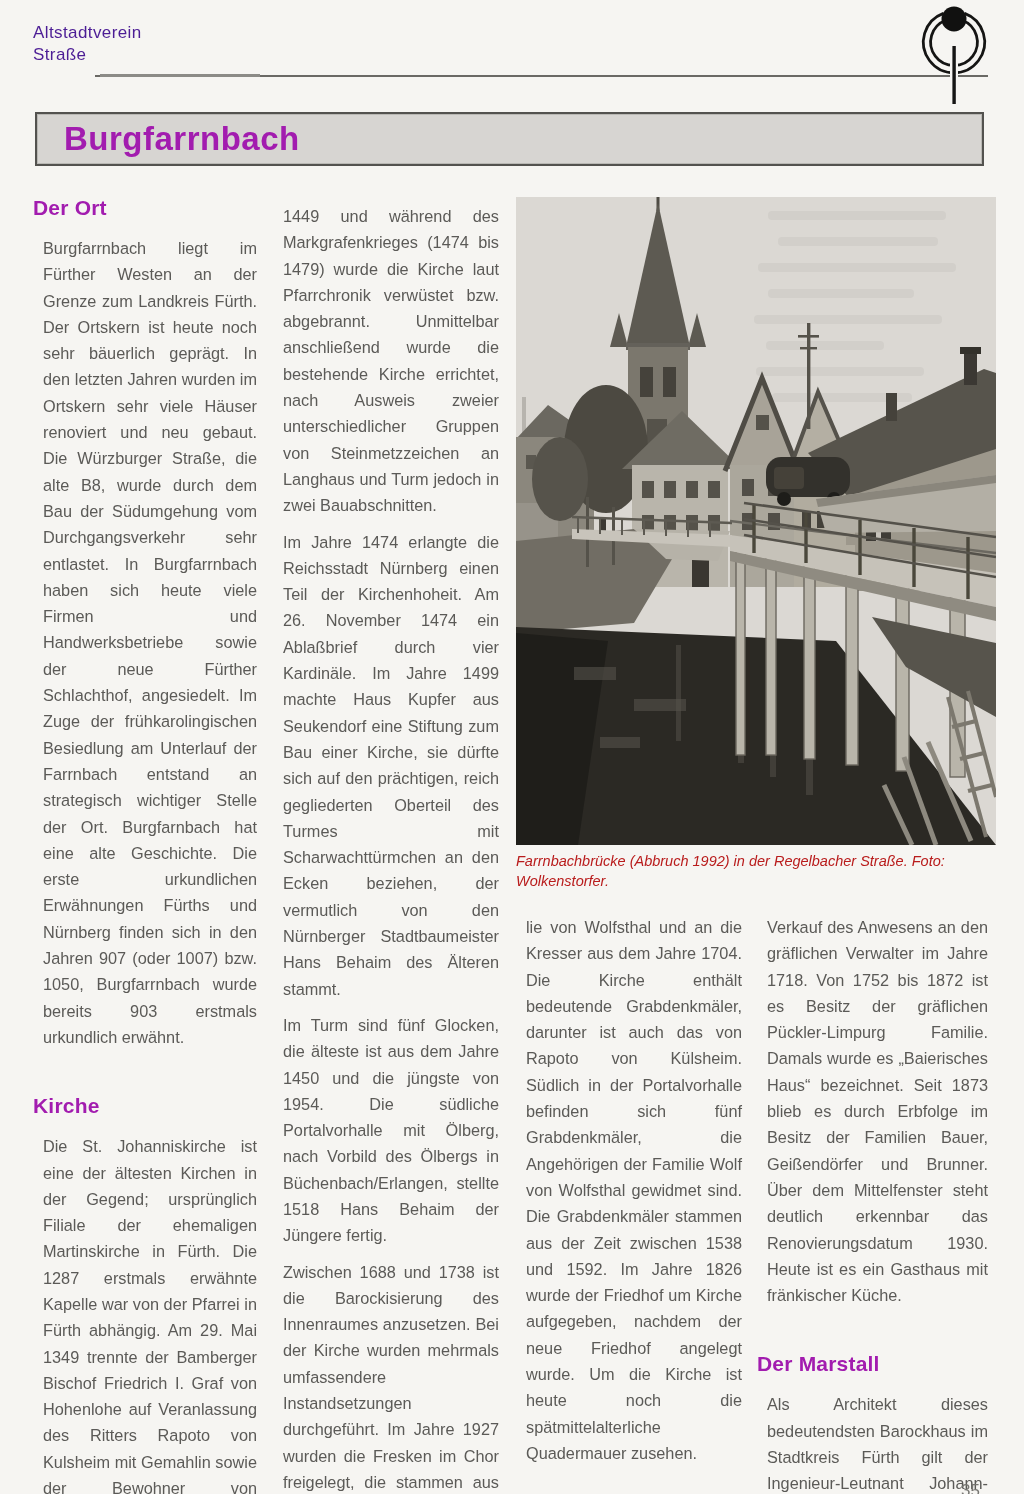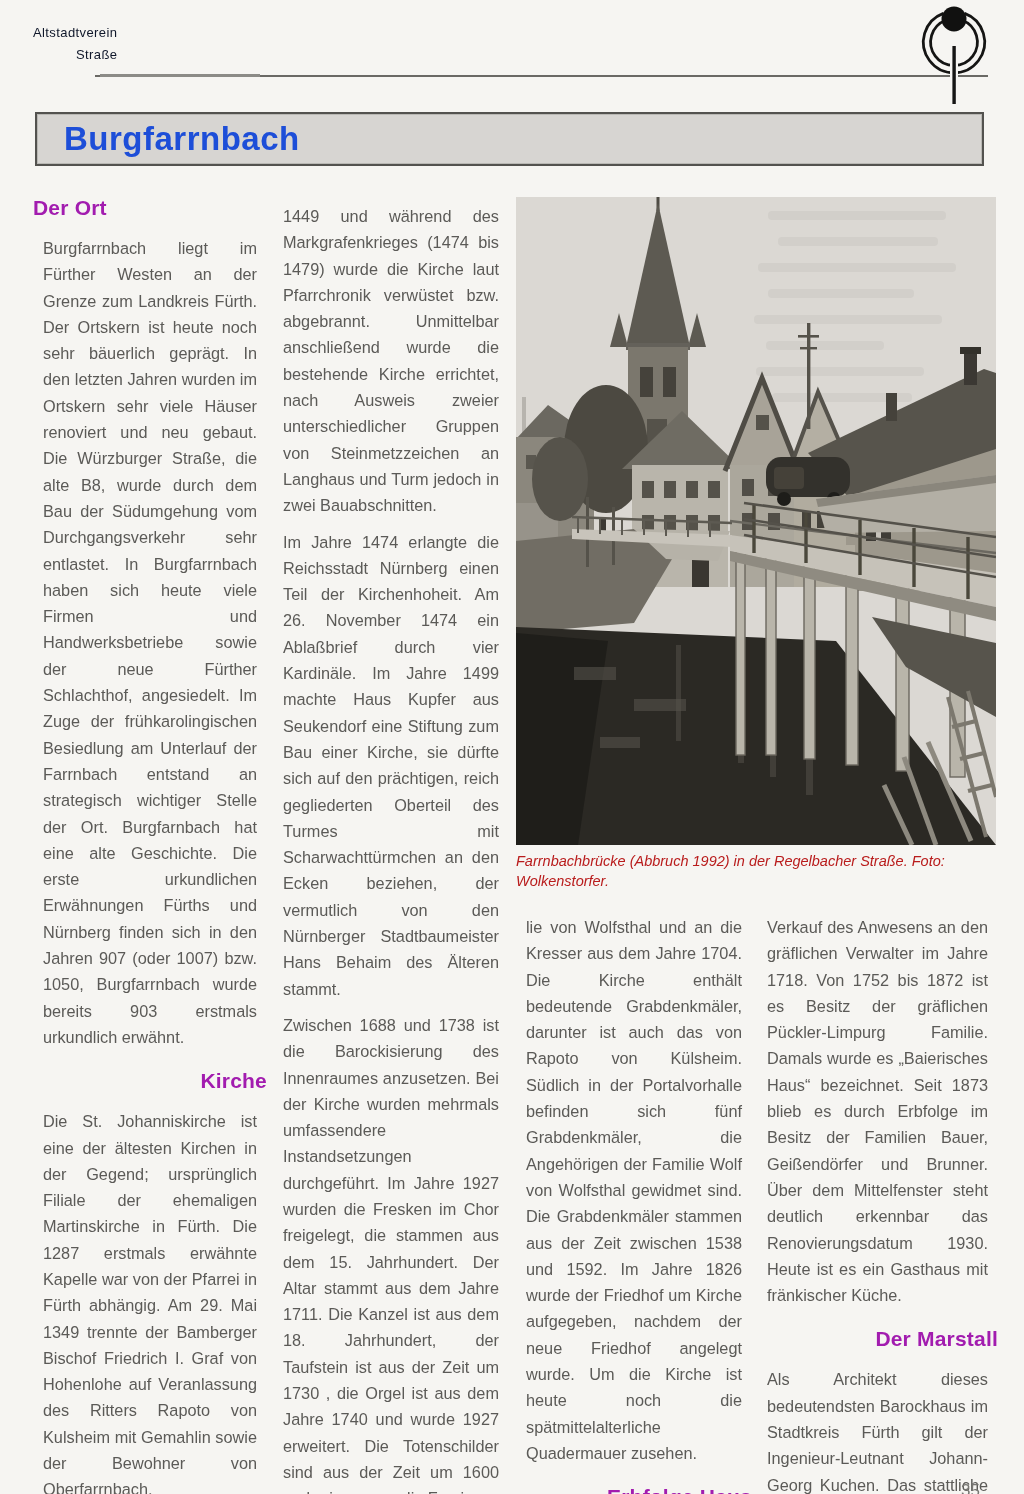--- a/index.html
+++ b/index.html
@@ -6,47 +6,47 @@
   body{
     width:1024px;height:1494px;
     background:#f6f5f2;
     font-family:"Liberation Sans","DejaVu Sans",sans-serif;
     position:relative;overflow:hidden;
     -webkit-font-smoothing:antialiased;
   }
   .abs{position:absolute;}
 
   
-  .org{left:33px;top:22px;font-size:13px;line-height:22px;color:#0f172a;letter-spacing:.4px;text-align:right;}
+  .org{left:33px;top:22px;font-size:17px;line-height:22px;color:#4c1d95;letter-spacing:.4px;}
   .rule{left:95px;top:75px;width:893px;height:2px;background:#6a6965;}
   .rule-dark{left:100px;top:74px;width:160px;height:3px;background:#8c8b87;}
   .logo{left:916px;top:2px;width:78px;height:106px;}
 
   
   .titlebar{
     left:35px;top:112px;width:949px;height:54px;
     background:#d7d5d2;
     border:2px solid #53524f;
     box-shadow:0 0 0 1px #b9b8b4 inset;
     display:flex;align-items:center;
     box-sizing:border-box;
   }
   .titlebar .t{
-    font-size:33px;font-weight:bold;color:#1d4ed8;
+    font-size:33px;font-weight:bold;color:#a21caf;
     padding-left:27px;letter-spacing:.5px;
   }
 
   
   .col{color:#5b5a57;font-size:16.3px;line-height:26.3px;text-align:justify;hyphens:auto;}
   .col p{margin:10px;}
   .col h2{
     font-size:21px;line-height:24px;color:#a21caf;margin:0 0 15px 0;
     letter-spacing:.2px;text-align:left;
   }
-  .col h2.later{margin-top:19px;text-align:right;}
+  .col h2.later{margin-top:44px;}
   .col1{left:33px;top:196px;width:234px;}
   .col2{left:273px;top:193px;width:236px;}
   .col3{left:516px;top:904px;width:236px;}
   .col4{left:757px;top:904px;width:241px;}
 
   
   .photo{left:516px;top:197px;width:480px;height:648px;background:#d9d6d1;}
   .photo svg{display:block;width:100%;height:100%;}
   .caption{
     left:516px;top:851px;width:480px;
@@ -83,20 +83,21 @@
 <div class="abs col col1">
   <h2>Der Ort</h2>
   <p>Burgfarrnbach liegt im Fürther Westen an der Grenze zum Landkreis Fürth. Der Ortskern ist heute noch sehr bäuerlich geprägt. In den letzten Jahren wurden im Ortskern sehr viele Häuser renoviert und neu gebaut. Die Würzburger Straße, die alte B8, wurde durch dem Bau der Südumgehung vom Durchgangsverkehr sehr entlastet. In Burgfarrnbach haben sich heute viele Firmen und Handwerksbetriebe sowie der neue Fürther Schlachthof, angesiedelt. Im Zuge der frühkarolingischen Besiedlung am Unterlauf der Farrnbach entstand an strategisch wichtiger Stelle der Ort. Burgfarnbach hat eine alte Geschichte. Die erste urkundlichen Erwähnungen Fürths und Nürnberg finden sich in den Jahren 907 (oder 1007) bzw. 1050, Burgfarrnbach wurde bereits 903 erstmals urkundlich erwähnt.</p>
   <h2 class="later">Kirche</h2>
   <p>Die St. Johanniskirche ist eine der ältesten Kirchen in der Gegend; ursprünglich Filiale der ehemaligen Martinskirche in Fürth. Die 1287 erstmals erwähnte Kapelle war von der Pfarrei in Fürth abhängig. Am 29. Mai 1349 trennte der Bamberger Bischof Friedrich I. Graf von Hohenlohe auf Veranlassung des Ritters Rapoto von Kulsheim mit Gemahlin sowie der Bewohner von Oberfarrnbach, Unterfarrnbach, Bernbach, Hiltmannsdorf, Ober- und Unterfürberg und Atzenhof diese Ortschaften von ihrer Mutterkirche des heiligen Martin zu Furth ab und teilt sie der neu errichteten Pfarrei St. Johannis in Burgfarrnbach zu. Rapoto von Külsheim gilt als Gründer der Pfarrei. Ein Ablaßbrief von 1380 deutet auf Bauarbeiten hin, so dass die Umfassungsmauern etwa aus dieser Zeit stammen. Im Jahre</p>
 </div>
 
 <div class="abs col col2">
   <p>1449 und während des Markgrafenkrieges (1474 bis 1479) wurde die Kirche laut Pfarrchronik verwüstet bzw. abgebrannt. Unmittelbar anschließend wurde die bestehende Kirche errichtet, nach Ausweis zweier unterschiedlicher Gruppen von Steinmetzzeichen an Langhaus und Turm jedoch in zwei Bauabschnitten.</p>
   <p>Im Jahre 1474 erlangte die Reichsstadt Nürnberg einen Teil der Kirchenhoheit. Am 26. November 1474 ein Ablaßbrief durch vier Kardinäle. Im Jahre 1499 machte Haus Kupfer aus Seukendorf eine Stiftung zum Bau einer Kirche, sie dürfte sich auf den prächtigen, reich gegliederten Oberteil des Turmes mit Scharwachttürmchen an den Ecken beziehen, der vermutlich von den Nürnberger Stadtbaumeister Hans Behaim des Älteren stammt.</p>
+  <p>Im Turm sind fünf Glocken, die älteste ist aus dem Jahre 1450 und die jüngste von 1954. Die südliche Portalvorhalle mit Ölberg, nach Vorbild des Ölbergs in Büchenbach/Erlangen, stellte 1518 Hans Behaim der Jüngere fertig.</p>
   <p>Zwischen 1688 und 1738 ist die Barockisierung des Innenraumes anzusetzen. Bei der Kirche wurden mehrmals umfassendere Instandsetzungen durchgeführt. Im Jahre 1927 wurden die Fresken im Chor freigelegt, die stammen aus dem 15. Jahrhundert. Der Altar stammt aus dem Jahre 1711. Die Kanzel ist aus dem 18. Jahrhundert, der Taufstein ist aus der Zeit um 1730 , die Orgel ist aus dem Jahre 1740 und wurde 1927 erweitert. Die Totenschilder sind aus der Zeit um 1600 und erinnern an die Fami-</p>
 </div>
 
 <div class="abs photo">
   <svg viewBox="0 0 480 648" preserveAspectRatio="none" xmlns="http://www.w3.org/2000/svg">
 
     <rect width="480" height="648" fill="#dbd8d3"></rect>
 
     <g fill="#cbc8c3" opacity="0.55">
       <rect x="252" y="14" width="178" height="9" rx="4"></rect>

